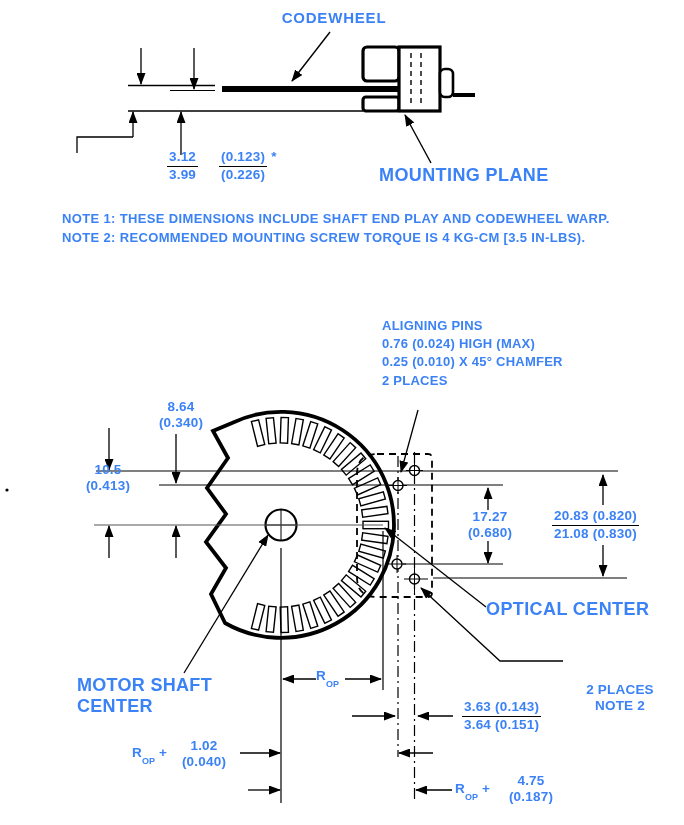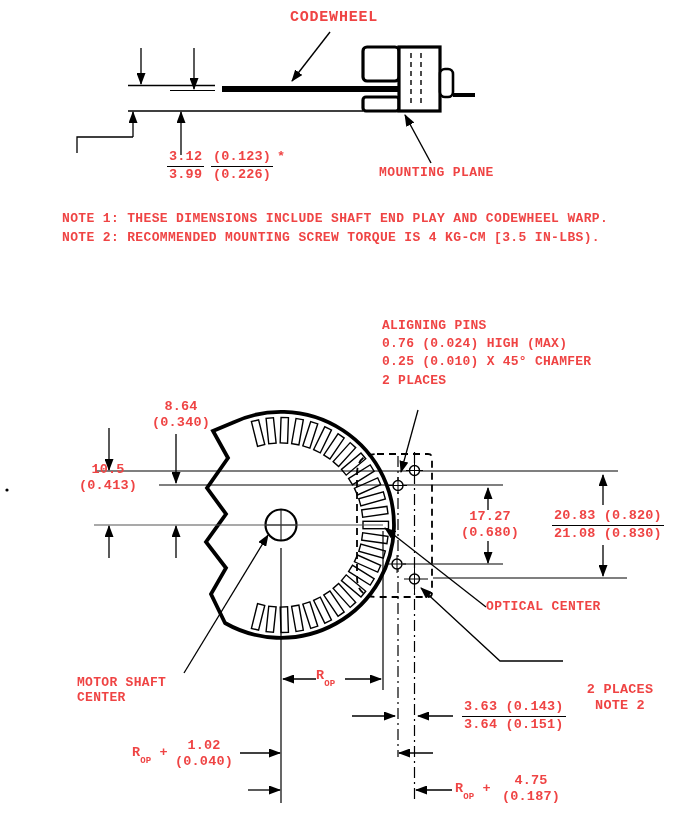--- a/index.html
+++ b/index.html
@@ -1,28 +1,28 @@
 <!DOCTYPE html>
 <html><head>
 <meta charset="utf-8">
 <style>
   html,body{margin:0;padding:0;background:#fff;}
   #stage{position:relative;width:684px;height:825px;background:#fff;overflow:hidden;
-         font-family:Liberation Mono, monospace;color:#ef4444;}
+         font-family:Liberation Sans, sans-serif;color:#3b82f6;}
   #art{position:absolute;left:0;top:0;}
   .txt{position:absolute;font-weight:bold;white-space:nowrap;line-height:1.18;}
   .s135{font-size:13.5px;letter-spacing:.2px;}
   .s13{font-size:13px;letter-spacing:.25px;}
-  .s14{font-size:13px;letter-spacing:.4px;}
+  .s14{font-size:18px;letter-spacing:.4px;}
   .s15{font-size:15px;letter-spacing:.8px;}
   .ctr{text-align:center;}
   .stack{display:inline-block;text-align:center;vertical-align:top;}
   .bb{border-bottom:1.6px solid #000;padding:0 2px 1px 2px;display:inline-block;}
   .nob{display:block;}
-  .fracrow{display:flex;align-items:flex-start;}
+  .fracrow{display:flex;align-items:flex-start;margin-left:8px;}
   .star{margin-left:4px;}
   sub.rop{font-size:9px;font-weight:bold;position:relative;top:3px;letter-spacing:0;}
   .align-block div{line-height:18.2px;}
   .notes div{line-height:19px;}
 </style>
 </head>
 <body>
 
 <div id="stage">
 

